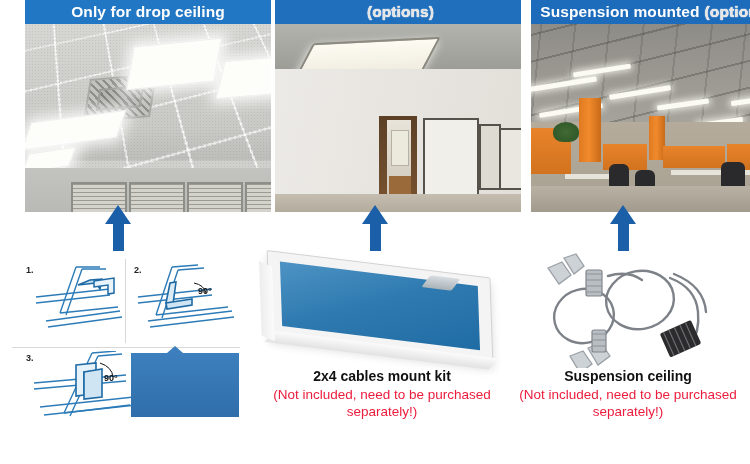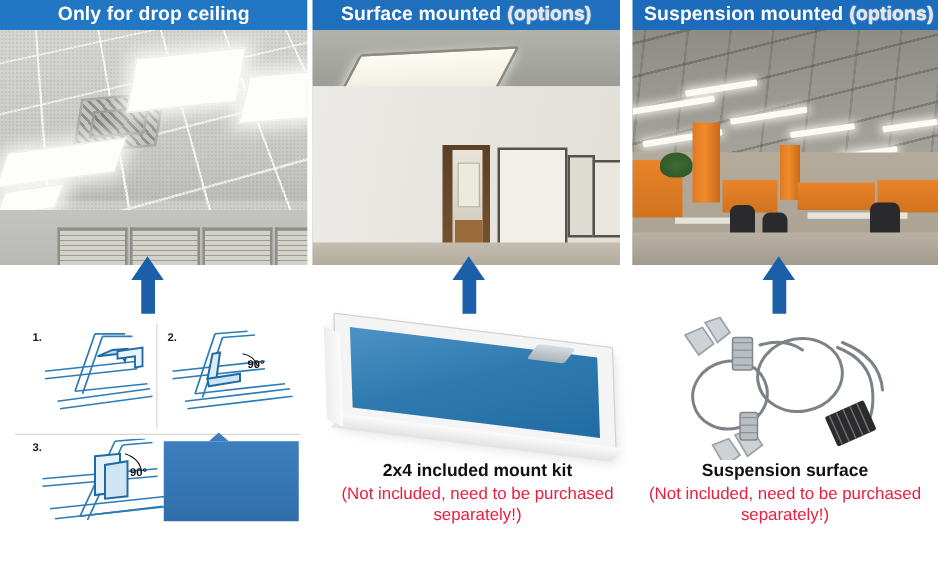--- a/index.html
+++ b/index.html
@@ -3,21 +3,21 @@
 <meta charset="utf-8">
 <style>
   html,body{margin:0;padding:0;background:#ffffff;}
   body{width:750px;height:464px;overflow:hidden;
        font-family:"Liberation Sans","DejaVu Sans",sans-serif;}
   .page{position:relative;width:750px;height:464px;background:#fff;}
 
   
   .panels{position:absolute;left:0;top:0;width:750px;height:214px;display:flex;}
   .panel{position:relative;height:214px;flex:0 0 auto;background:#fff;}
-  .panel.p1{width:246px;}
+  .panel.p1{width:246px;padding-left:25px;}
   .panel.gap{width:4px;background:#fff;}
   .panel.p2{width:246px;}
   .panel.p3{width:250px;padding-left:10px;}
 
   .banner{height:24px;background:#1f72c0;color:#ffffff;
           display:flex;align-items:center;justify-content:center;
           font-size:15.5px;font-weight:bold;letter-spacing:.1px;white-space:nowrap;}
   .banner .opt{color:#e5e5e5;margin-left:5px;text-shadow:0 0 1px #fff,0 0 1px #fff;}
   .banner.b1{background:#2277c4;}
   .banner.b2{background:#1f6fbd;}
@@ -177,21 +177,20 @@
           <div class="dc-blind" style="left:162px;width:52px;"></div>
           <div class="dc-blind" style="left:220px;width:26px;"></div>
         </div>
       </div>
     </div>
 
     <div class="panel gap"></div>
 
     <div class="panel p2">
       <div class="banner b2">
-        <span>Surface mounted</span>
         <span class="opt">(options)</span>
       </div>
       <div class="photo">
         <div class="sm">
           <div class="sm-ceil"></div>
           <div class="sm-fix sm-f1"></div>
           <div class="sm-fix sm-f2"></div>
           <div class="sm-fix sm-f3"></div>
           <div class="sm-wall"></div>
           <div class="sm-doorin"></div>
@@ -353,22 +352,22 @@
           <path d="M68 82 h14 M68 88 h14 M68 94 h14" stroke="#8c9297" stroke-width="1"></path>
         </g>
         <g transform="rotate(-24 156 88)">
           <rect x="140" y="74" width="34" height="26" rx="2" fill="#2b2b2d"></rect>
           <path d="M144 74 v26 M150 74 v26 M156 74 v26 M162 74 v26 M168 74 v26" stroke="#6e6e72" stroke-width="1.2"></path>
         </g>
       </svg>
     </div>
 
     <div class="cap cap1">
-      <div class="t1">2x4 included mount kit</div>
+      <div class="t1">2x4 cables mount kit</div>
       <div class="t2">(Not included, need to be purchased separately!)</div>
     </div>
     <div class="cap cap2">
-      <div class="t1">Suspension surface</div>
+      <div class="t1">Suspension ceiling</div>
       <div class="t2">(Not included, need to be purchased separately!)</div>
     </div>
 
   </div>
 </div>
 
 </body></html>

